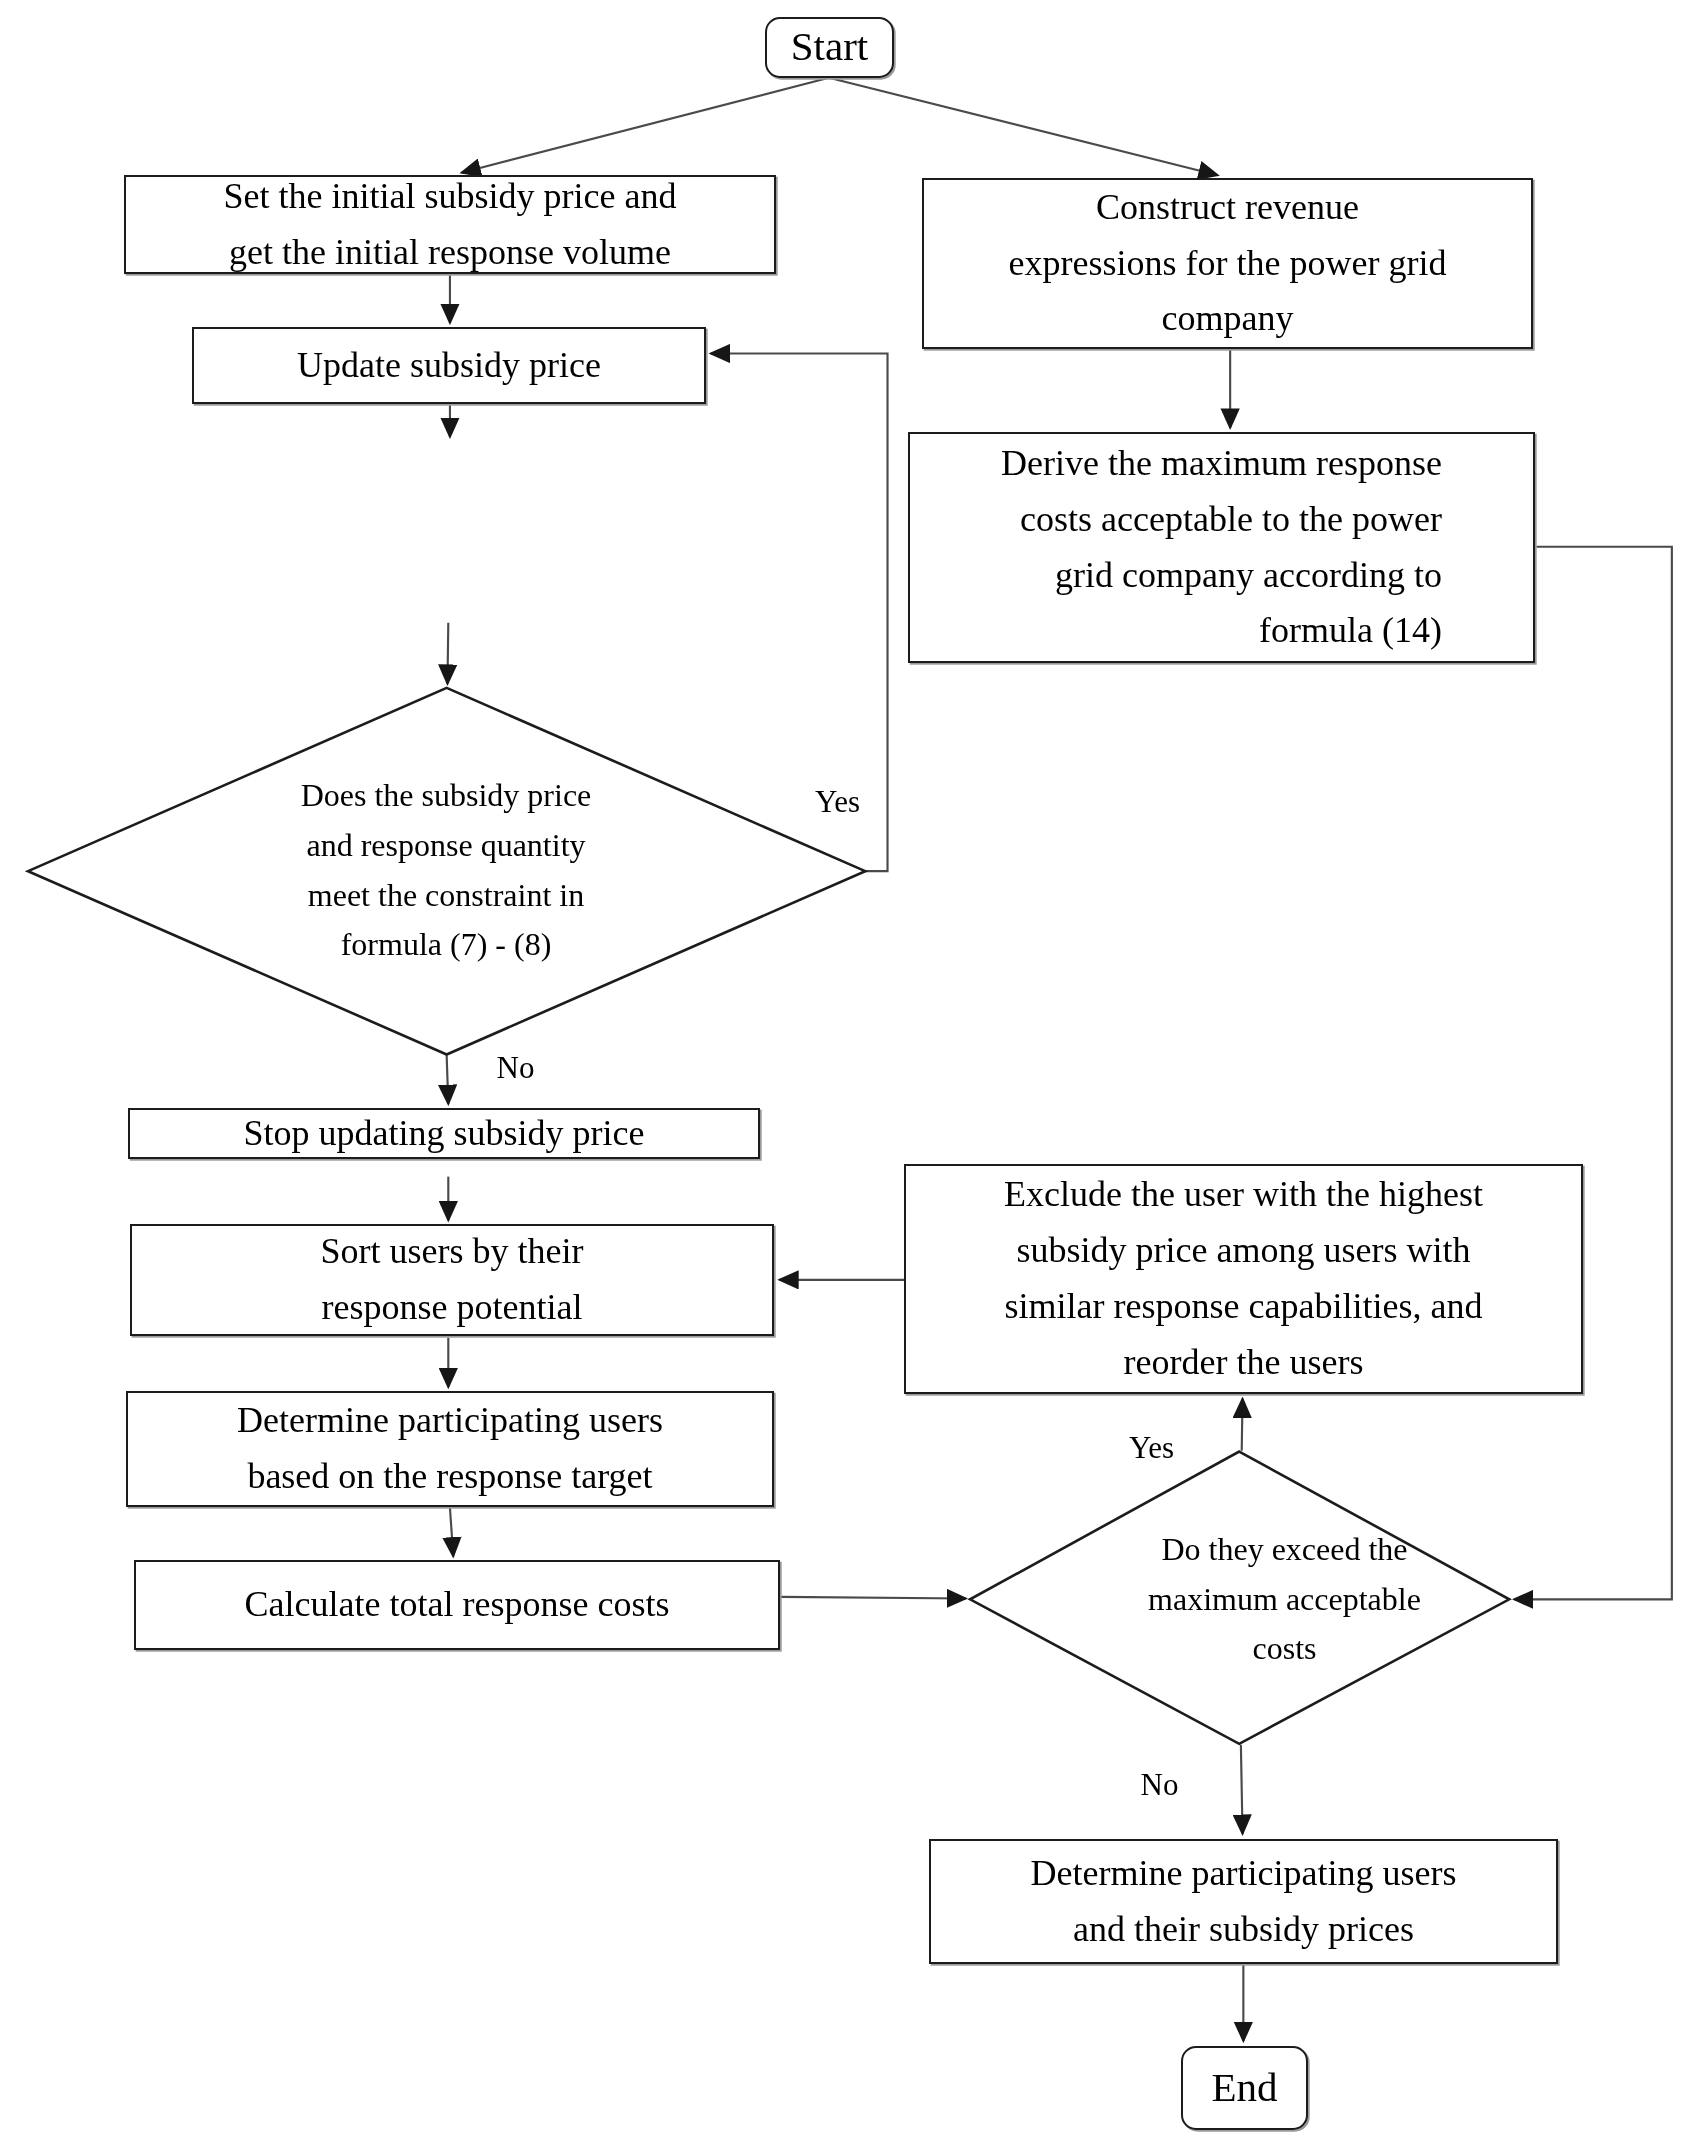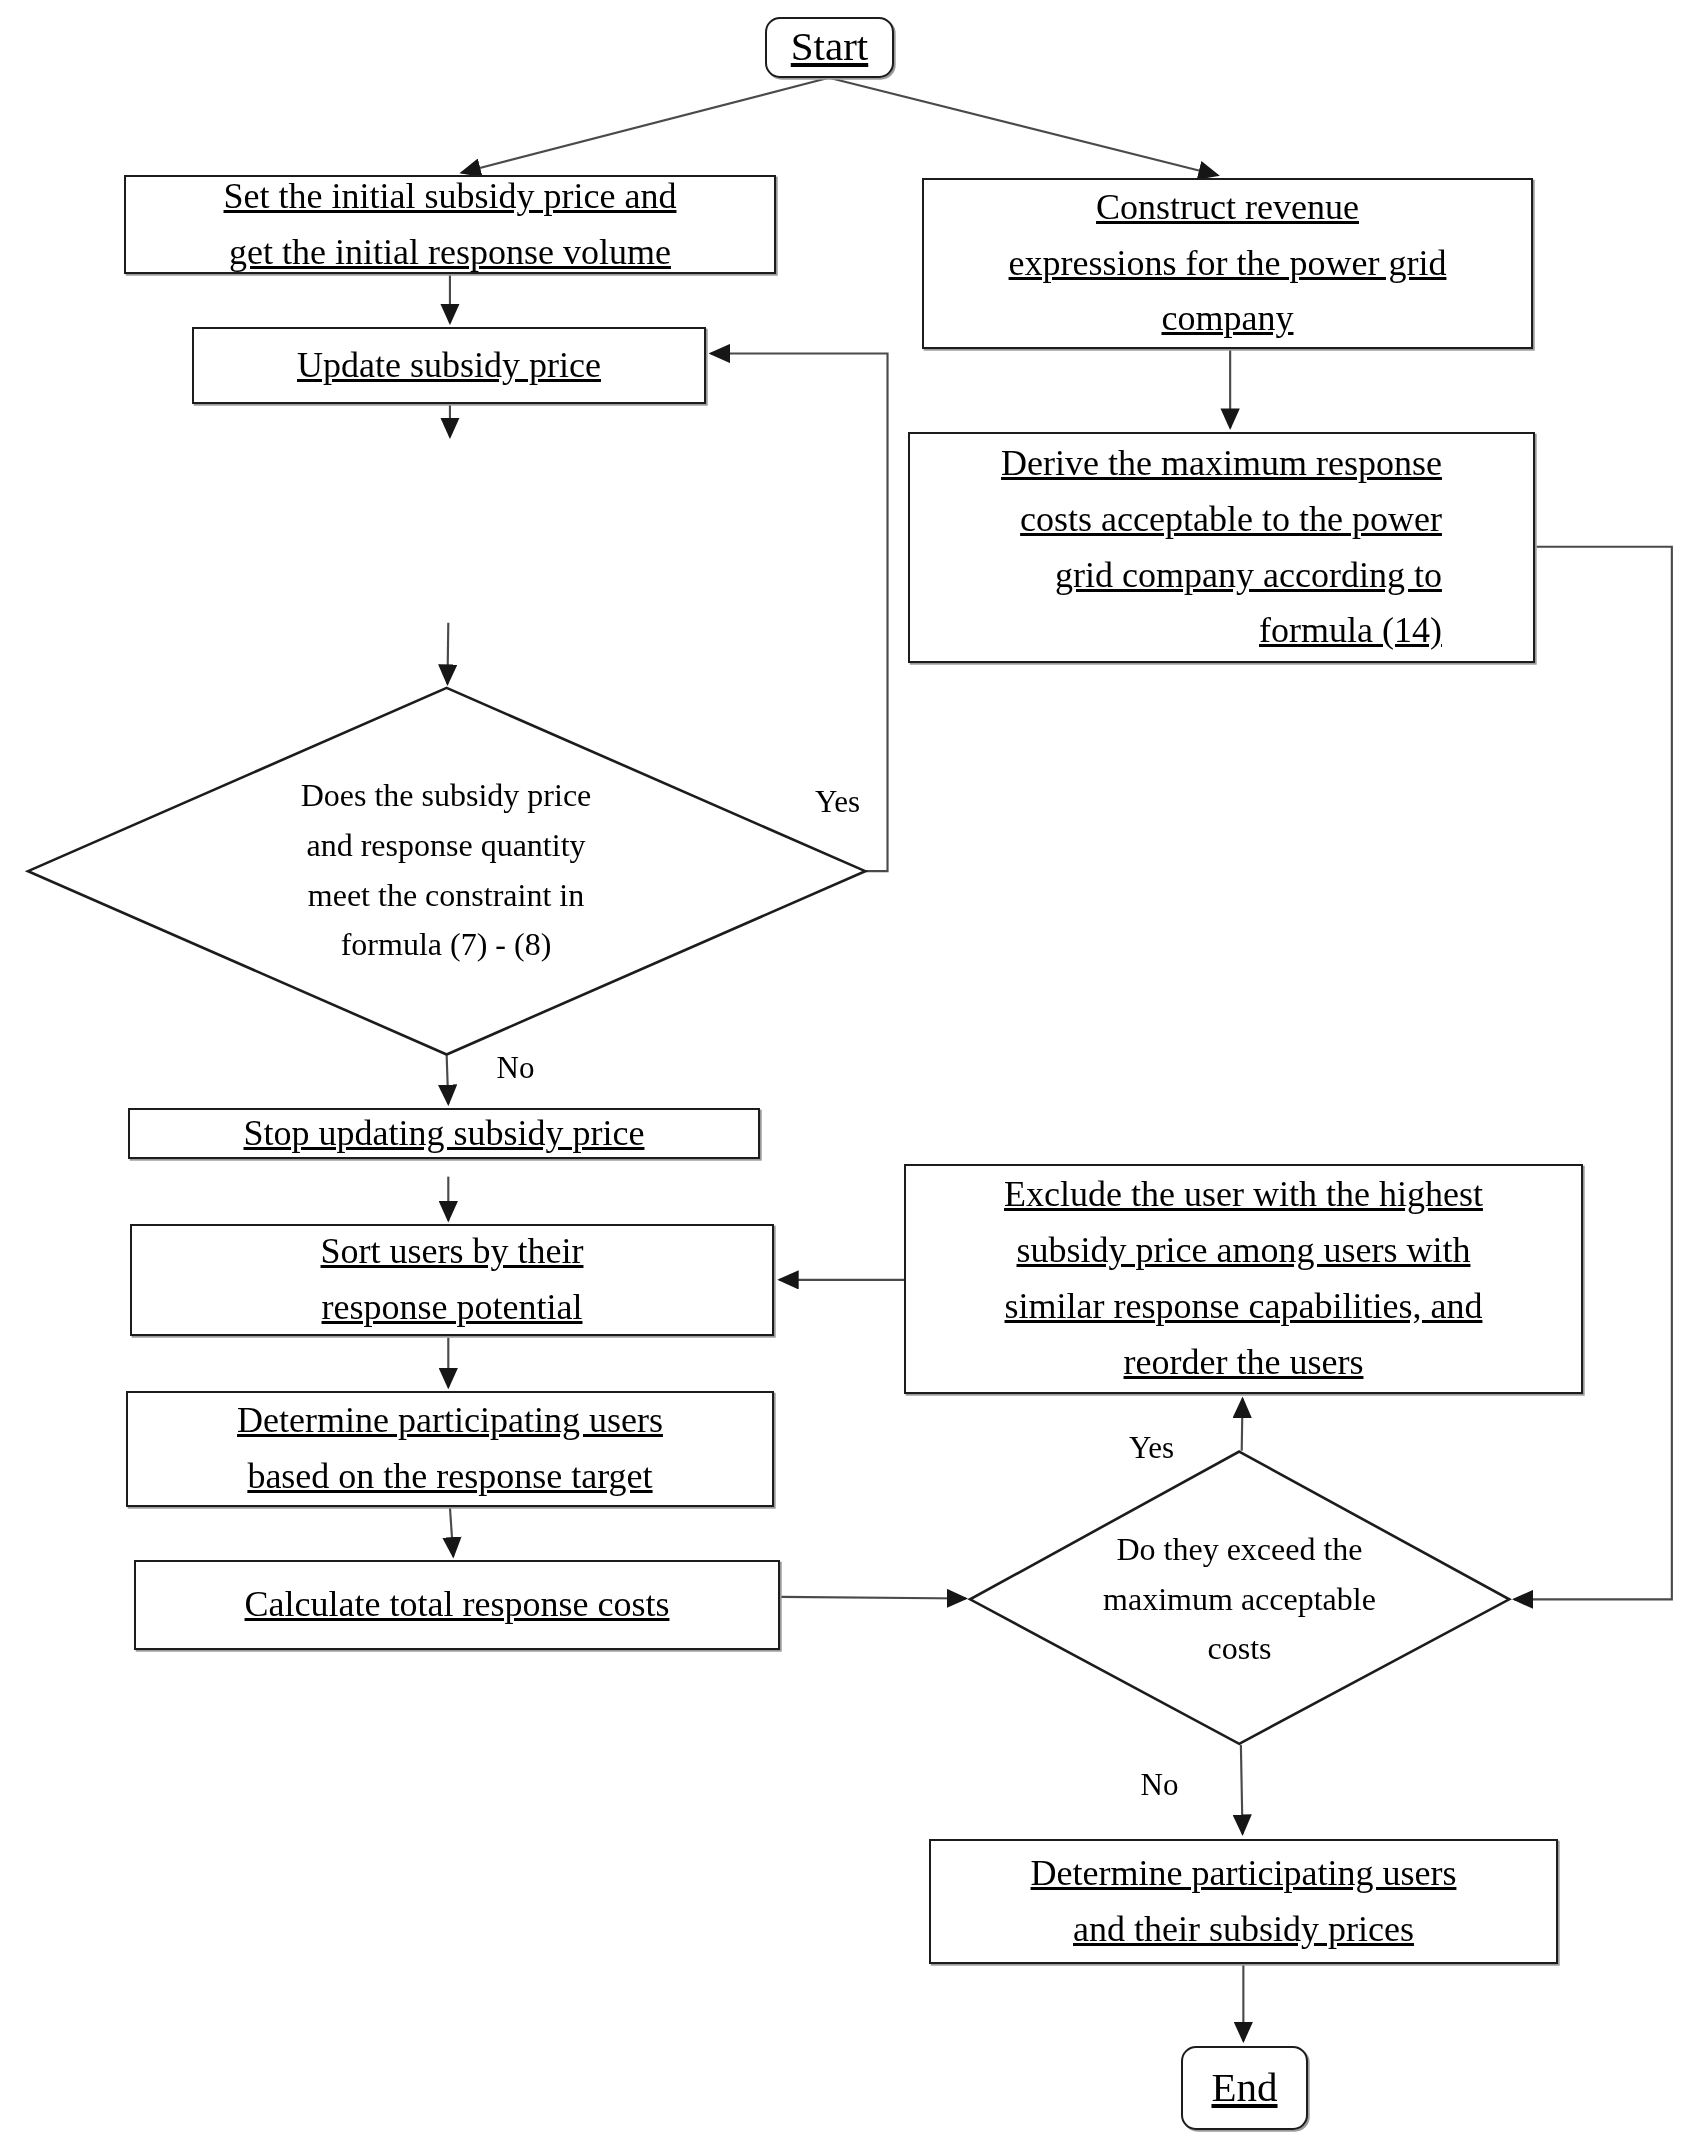--- a/index.html
+++ b/index.html
@@ -18,21 +18,20 @@
     display:flex;
     align-items:center;
     justify-content:center;
     text-align:center;
     box-sizing:border-box;
     background:#ffffff;
     border:2.5px solid #1c1c1c;
     font-size:36px;
     line-height:1.55;
     white-space:pre-line;
-    text-decoration:underline;
   }
   .terminator{
     border-radius:15px;
     font-size:41px;
     box-shadow:1.7px 1.7px 0 #9a9a9a;
   }
   .rect{box-shadow:1.7px 1.7px 0 #9a9a9a;}
   .diamond-label{
     position:absolute;
     display:flex;
@@ -120,21 +119,21 @@
   <div class="node rect" style="left:904px;top:1164px;width:679px;height:230px;">Exclude the user with the highest
 subsidy price among users with
 similar response capabilities, and
 reorder the users</div>
 
   <div class="node rect" style="left:126px;top:1391px;width:648px;height:116px;">Determine participating users
 based on the response target</div>
 
   <div class="node rect" style="left:134px;top:1560px;width:646px;height:90px;">Calculate total response costs</div>
 
-  <div class="diamond-label" style="left:1033px;top:1515px;width:413px;height:169px;">Do they exceed the
+  <div class="diamond-label" style="left:1078px;top:1515px;width:413px;height:169px;">Do they exceed the
 maximum acceptable
 costs</div>
 
   <div class="node rect" style="left:929px;top:1839px;width:629px;height:125px;">Determine participating users
 and their subsidy prices</div>
 
   <div class="node terminator" style="left:1181px;top:2046px;width:127px;height:84px;">End</div>
 
   <div class="edge-label" style="left:788px;top:784px;width:99px;">Yes</div>
 

